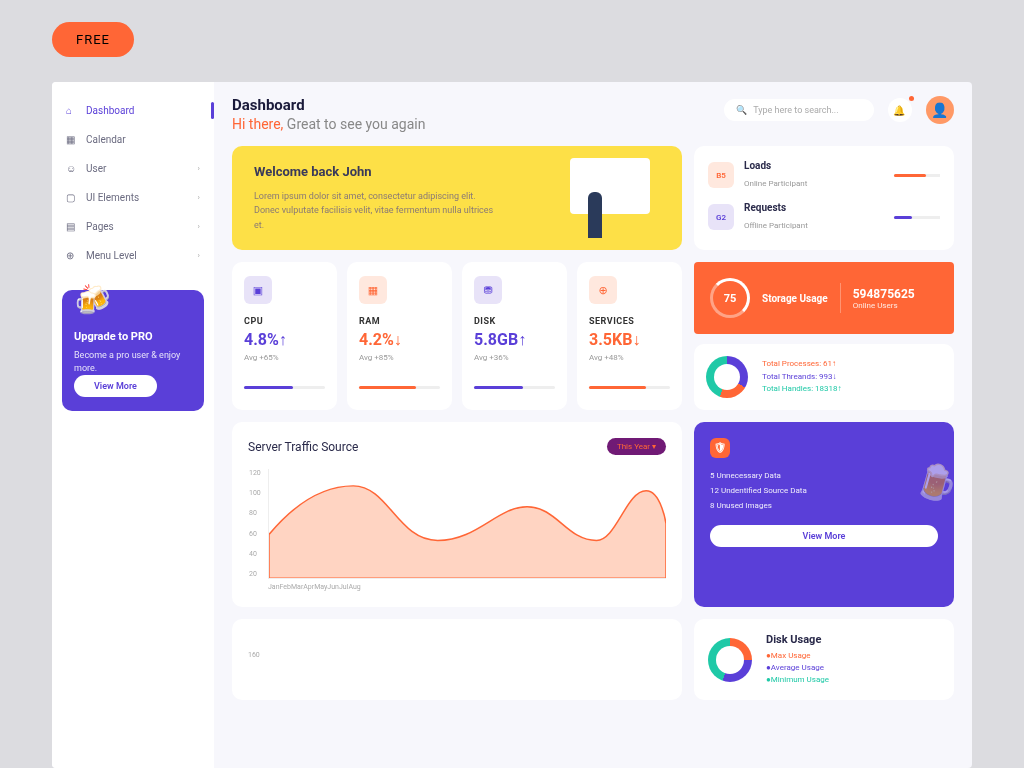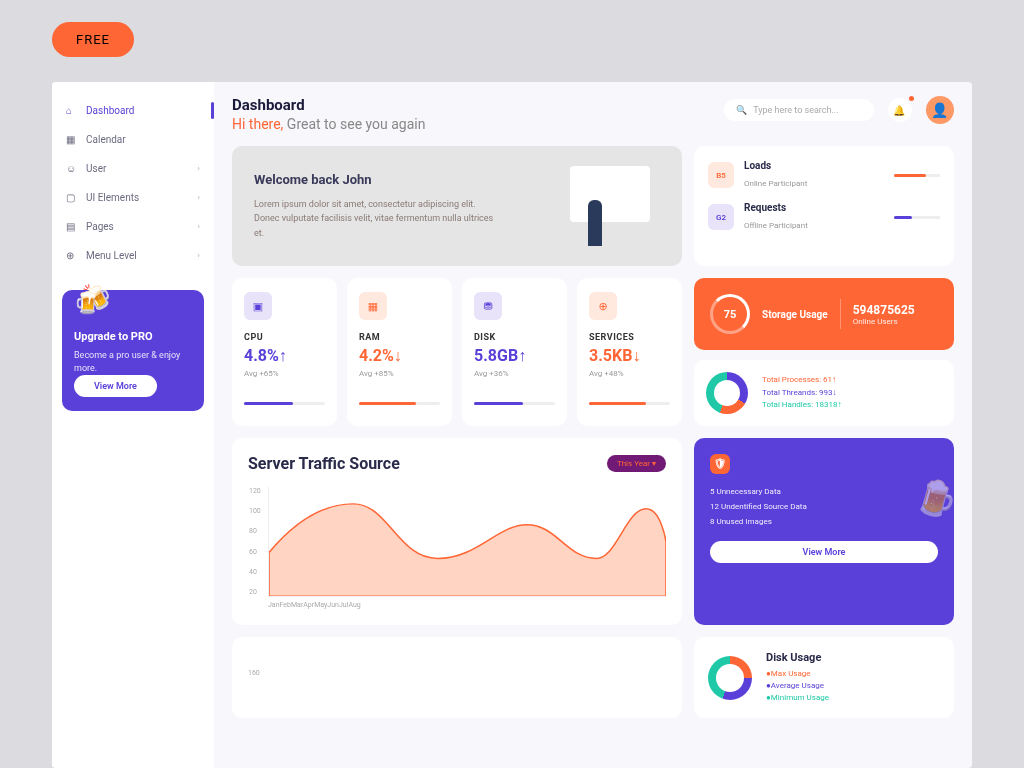--- a/index.html
+++ b/index.html
@@ -29,21 +29,21 @@
 .topbar{display:flex;align-items:flex-start;margin-bottom:14px}
 .topbar h1{font-size:15px;font-weight:700;color:#1a1a3a}
 .topbar-sub{font-size:14px;color:#888;margin-top:2px}
 .topbar-sub .hi{color:#ff6636}
 .topbar-right{margin-left:auto;display:flex;align-items:center;gap:14px}
 .search{background:#fff;border-radius:16px;padding:6px 12px;display:flex;align-items:center;gap:6px;font-size:9px;color:#aaa;width:150px}
 .bell{width:24px;height:24px;background:#fff;border-radius:50%;display:flex;align-items:center;justify-content:center;font-size:10px;color:#888;position:relative}
 .bell::after{content:'';position:absolute;top:-2px;right:-2px;width:5px;height:5px;background:#ff6636;border-radius:50%}
 .avatar{width:28px;height:28px;background:#ff9966;border-radius:50%;display:flex;align-items:center;justify-content:center;font-size:14px}
 .grid{display:grid;grid-template-columns:1fr 260px;gap:12px}
-.welcome{background:#e5e5e5;border-radius:10px;padding:20px 22px;display:flex;align-items:center;position:relative;min-height:100px}
+.welcome{background:#fde047;border-radius:10px;padding:12px 22px;display:flex;align-items:center;position:relative;min-height:100px}
 .welcome h3{font-size:13px;font-weight:700;color:#3a3a5a;margin-bottom:10px}
 .welcome p{font-size:9px;color:#8a7a75;line-height:1.6;max-width:240px}
 .welcome-art{margin-left:auto;width:120px;height:80px;position:relative}
 .welcome-art .screen{position:absolute;right:10px;top:0;width:80px;height:56px;background:#fff;border-radius:4px}
 .welcome-art .person{position:absolute;right:58px;bottom:0;width:14px;height:46px;background:#2a3a5a;border-radius:6px 6px 0 0}
 .loads-card{background:#fff;border-radius:10px;padding:14px}
 .load-row{display:flex;align-items:center;gap:10px;margin-bottom:12px}
 .load-row:last-child{margin-bottom:0}
 .load-badge{width:26px;height:26px;border-radius:6px;display:flex;align-items:center;justify-content:center;font-size:8px;font-weight:600}
 .lb-orange{background:#ffe8de;color:#ff6636}
@@ -61,36 +61,36 @@
 .si-orange{background:#ffe8de;color:#ff6636}
 .stat h6{font-size:9px;font-weight:700;color:#333;letter-spacing:.5px;text-transform:uppercase;margin-bottom:4px}
 .stat-val{font-size:16px;font-weight:700;margin-bottom:4px}
 .sv-purple{color:#5a3fd8}
 .sv-orange{color:#ff6636}
 .stat-avg{font-size:8px;color:#999;margin-bottom:24px}
 .stat-bar{height:3px;background:#eee;border-radius:2px;position:relative}
 .stat-bar::after{content:'';position:absolute;left:0;top:0;bottom:0;border-radius:2px}
 .stat-bar.purple::after{width:60%;background:#5a3fd8}
 .stat-bar.orange::after{width:70%;background:#ff6636}
-.storage{background:#ff6636;border-radius:10px;padding:16px;display:flex;align-items:center;gap:12px;color:#fff}
+.storage{background:#ff6636;border-radius:4px;padding:16px;display:flex;align-items:center;gap:12px;color:#fff}
 .storage-ring{width:40px;height:40px;border:3px solid rgba(255,255,255,.4);border-top-color:#fff;border-right-color:#fff;border-radius:50%;display:flex;align-items:center;justify-content:center;font-size:11px;font-weight:700}
 .storage h5{font-size:10px;font-weight:700;line-height:1.3}
 .storage-div{width:1px;height:30px;background:rgba(255,255,255,.3)}
 .storage-num{font-size:12px;font-weight:700}
 .storage-sub{font-size:8px;opacity:.85}
 .donut-card{background:#fff;border-radius:10px;padding:12px;display:flex;align-items:center;gap:14px}
 .donut{width:42px;height:42px;border-radius:50%;background:conic-gradient(#5a3fd8 0 120deg,#ff6636 120deg 200deg,#1fc9a7 200deg 360deg);display:flex;align-items:center;justify-content:center}
 .donut::after{content:'';width:26px;height:26px;background:#fff;border-radius:50%}
 .donut-legend{font-size:8px;line-height:1.6}
 .dl-o{color:#ff6636}
 .dl-p{color:#5a3fd8}
 .dl-g{color:#1fc9a7}
 .chart-card{background:#fff;border-radius:10px;padding:16px}
 .chart-head{display:flex;align-items:center;margin-bottom:14px}
-.chart-head h4{font-size:16px;font-weight:700;color:#2a2a4a}
+.chart-head h4{font-size:12px;font-weight:400;color:#2a2a4a}
 .chart-filter{margin-left:auto;background:#701a75;color:#ff6636;font-size:8px;padding:4px 10px;border-radius:10px}
 .chart-area{height:110px;position:relative;border-left:1px solid #eee;border-bottom:1px solid #eee}
 .chart-ylabels{position:absolute;left:-20px;top:0;bottom:0;display:flex;flex-direction:column;justify-content:space-between;font-size:7px;color:#aaa}
 .chart-xlabels{display:flex;justify-content:flex-start;font-size:7px;color:#aaa;margin-top:4px}
 .chart-wave{position:absolute;inset:0}
 .threats{background:#5a3fd8;border-radius:10px;padding:16px;color:#fff;position:relative;overflow:hidden}
 .threats h4{font-size:11px;font-weight:700;line-height:1.4;margin-bottom:10px;display:flex;gap:8px}
 .threats-ico{width:20px;height:20px;background:#ff6636;border-radius:6px;display:flex;align-items:center;justify-content:center;font-size:10px;flex-shrink:0}
 .threats ul{list-style:none;font-size:8px;line-height:1.9;opacity:.9;margin-bottom:10px}
 .threats button{width:100%;background:#fff;color:#5a3fd8;border:none;border-radius:14px;padding:6px;font-size:9px;font-weight:600;cursor:pointer}

